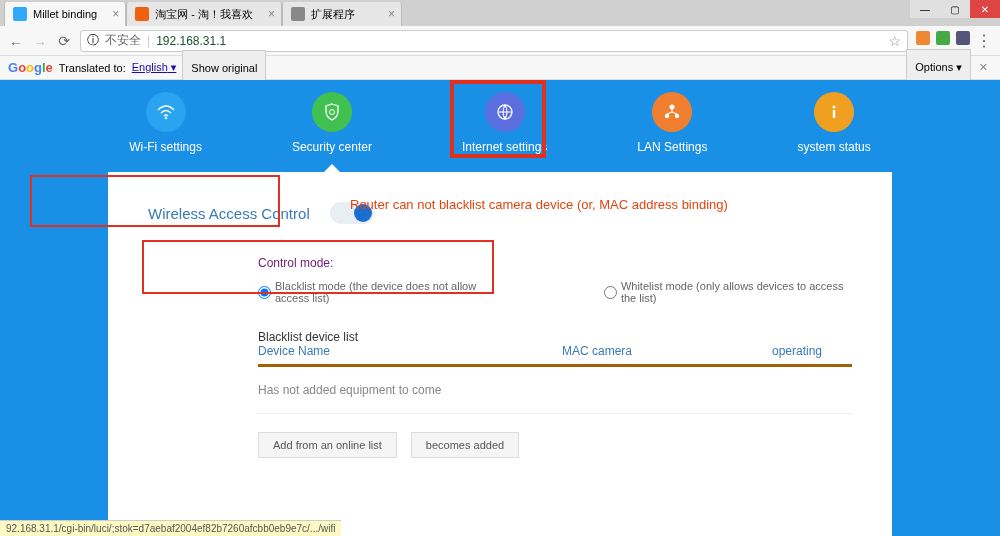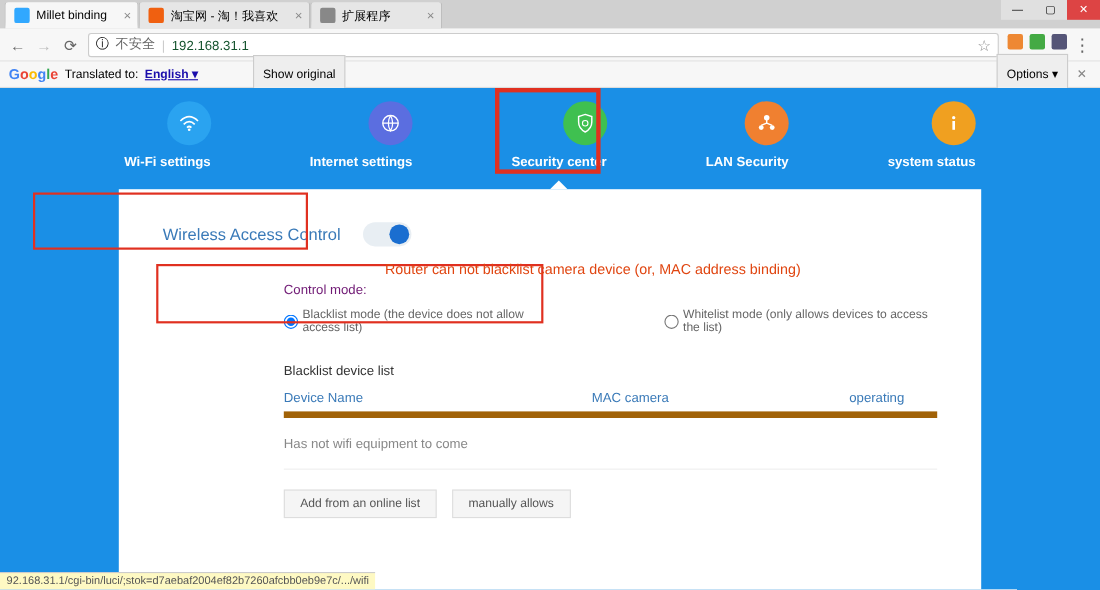--- a/index.html
+++ b/index.html
@@ -27,60 +27,60 @@
 .addr-url { color: #14532d; }
 .star-icon { color: #888; margin-left: auto; font-size: 14px; }
 .ext-icons { display: flex; gap: 6px; margin-left: auto; }
 .ext-dot { width: 14px; height: 14px; border-radius: 2px; }
 
 
 .trans-bar { background: #f7f7f7; height: 24px; display: flex; padding: 0 8px; font-size: 11px; gap: 8px; border-bottom: 1px solid #ddd; justify-content: space-between; }
 .trans-left { display: flex; align-items: center; gap: 6px; }
 .google-logo { font-weight: bold; font-size: 13px; }
 .google-logo .g1 { color: #4285F4; } .google-logo .g2 { color: #EA4335; } .google-logo .g3 { color: #FBBC05; } .google-logo .g4 { color: #4285F4; } .google-logo .g5 { color: #34A853; } .google-logo .g6 { color: #EA4335; }
-.trans-link { color: #1a0dab; text-decoration: underline; font-weight: bold; }
-.trans-btn { background: #eee; border: 1px solid #ccc; padding: 11px 8px; font-size: 11px; margin-left: 44px; }
+.trans-link { color: #1a0dab; text-decoration: underline; }
+.trans-btn { background: #eee; border: 1px solid #ccc; padding: 11px 8px; font-size: 11px; }
 .trans-right { display: flex; gap: 4px; align-items: center; }
 
 
 .router-page { background: #1a8fe6; height: 456px; overflow: hidden; position: relative; }
 
 
 .top-nav { display: flex; justify-content: center; gap: 90px; padding: 12px 0 18px; }
-.nav-item { display: flex; flex-direction: column; align-items: flex-end; gap: 8px; color: #fff; font-size: 12px; position: relative; font-weight: bold; }
+.nav-item { display: flex; flex-direction: column; align-items: center; gap: 8px; color: #fff; font-size: 12px; position: relative; }
 .nav-circle { width: 40px; height: 40px; border-radius: 50%; display: flex; align-items: center; justify-content: center; }
 .nav-circle.blue1 { background: #2aa3f0; }
 .nav-circle.blue2 { background: #5b6ee0; }
 .nav-circle.green { background: #3fc050; }
 .nav-circle.orange1 { background: #f08030; }
 .nav-circle.orange2 { background: #f0a020; }
 .nav-item.active::after { content: ""; position: absolute; bottom: -18px; left: 50%; transform: translateX(-50%); border: 8px solid transparent; border-bottom-color: #fff; }
 
 
 .red-box { position: absolute; border: 2px solid #e03020; pointer-events: none; }
 .red-1 { left: 450px; top: 0px; width: 96px; height: 78px; border-width: 4px; }
 .red-2 { left: 30px; top: 95px; width: 250px; height: 52px; }
 .red-3 { left: 142px; top: 160px; width: 352px; height: 54px; }
 .annotation { position: absolute; color: #e04510; font-size: 13px; }
-.annot-1 { left: 350px; top: 117px; margin-top: 40px; }
+.annot-1 { left: 350px; top: 117px; }
 
 
 .panel { background: #fff; margin: 0 108px; padding: 30px 40px 10px; min-height: 380px; position: relative; }
 .section-title { color: #3a7ab8; font-size: 15px; display: flex; align-items: center; gap: 20px; margin-bottom: 32px; }
 .toggle { width: 44px; height: 22px; background: #e8eef3; border-radius: 11px; position: relative; }
 .toggle-knob { width: 18px; height: 18px; background: #1a6ed0; border-radius: 50%; position: absolute; right: 2px; top: 2px; }
 
 .sub-block { margin-left: 110px; margin-bottom: 26px; }
 .sub-label { color: #701a75; font-size: 12px; margin-bottom: 10px; }
 .radio-row { display: flex; gap: 100px; }
 .radio-opt { font-size: 11px; color: #666; display: flex; align-items: center; gap: 4px; }
 .radio-opt input { margin: 0; }
 
-.list-title { color: #333; font-size: 12px; margin-bottom: 10px; }
-.table-head { display: flex; color: #3a7ab8; font-size: 12px; border-bottom: 6px solid #a16207; padding-bottom: 6px; }
+.list-title { color: #333; font-size: 12px; }
+.table-head { display: flex; color: #3a7ab8; font-size: 12px; border-bottom: 3px solid #a16207; padding-bottom: 6px; gap: 24px; }
 .th1 { width: 280px; } .th2 { flex: 1; } .th3 { width: 80px; }
 .table-empty { color: #888; font-size: 12px; padding: 16px 0; border-bottom: 1px solid #eee; }
 .btn-row { display: flex; gap: 14px; margin: 18px 0 26px; }
 .btn-outline { background: #f5f5f5; border: 1px solid #ddd; padding: 6px 14px; font-size: 11px; color: #555; }
 .btn-primary { background: #2a7ed6; color: #fff; border: none; padding: 10px 30px; font-size: 12px; }
 
 
 .status-bar { position: absolute; bottom: 0; left: 0; background: #fef9c3; border-top: 1px solid #ccc; font-size: 10px; color: #555; padding: 2px 6px; }
 
 svg { display: block; }
@@ -149,48 +149,48 @@
   <div class="top-nav">
     <div class="nav-item">
       <div class="nav-circle blue1">
         <svg width="20" height="20" viewBox="0 0 20 20">
             <path d="M2 8 Q10 0 18 8 M5 11 Q10 6 15 11 M8 14 Q10 12 12 14" stroke="#fff" stroke-width="1.5" fill="none"></path>
             <circle cx="10" cy="16" r="1.2" fill="#fff"></circle>
           </svg>
       </div>
       <span>Wi-Fi settings</span>
     </div>
+    <div class="nav-item active">
+      <div class="nav-circle green">
+        <svg width="20" height="20" viewBox="0 0 20 20">
+            <path d="M10 2 L16 4 V9 Q16 15 10 18 Q4 15 4 9 V4 Z" stroke="#fff" stroke-width="1.3" fill="none"></path>
+            <circle cx="10" cy="10" r="2.5" stroke="#fff" stroke-width="1" fill="none"></circle>
+          </svg>
+      </div>
+      <span>Security center</span>
+    </div>
     <div class="nav-item">
       <div class="nav-circle blue2">
         <svg width="20" height="20" viewBox="0 0 20 20">
             <circle cx="10" cy="10" r="7" stroke="#fff" stroke-width="1.3" fill="none"></circle>
             <path d="M3 10 H17 M10 3 Q14 10 10 17 Q6 10 10 3" stroke="#fff" stroke-width="1.1" fill="none"></path>
           </svg>
       </div>
       <span>Internet settings</span>
-    </div>
-    <div class="nav-item active">
-      <div class="nav-circle green">
-        <svg width="20" height="20" viewBox="0 0 20 20">
-            <path d="M10 2 L16 4 V9 Q16 15 10 18 Q4 15 4 9 V4 Z" stroke="#fff" stroke-width="1.3" fill="none"></path>
-            <circle cx="10" cy="10" r="2.5" stroke="#fff" stroke-width="1" fill="none"></circle>
-          </svg>
-      </div>
-      <span>Security center</span>
     </div>
     <div class="nav-item">
       <div class="nav-circle orange1">
         <svg width="20" height="20" viewBox="0 0 20 20">
             <circle cx="10" cy="5" r="2.5" fill="#fff"></circle>
             <circle cx="5" cy="14" r="2.2" fill="#fff"></circle>
             <circle cx="15" cy="14" r="2.2" fill="#fff"></circle>
             <path d="M10 7 V10 M10 10 L5 12 M10 10 L15 12" stroke="#fff" stroke-width="1.3"></path>
           </svg>
       </div>
-      <span>LAN Security</span>
+      <span>LAN Settings</span>
     </div>
     <div class="nav-item">
       <div class="nav-circle orange2">
         <svg width="20" height="20" viewBox="0 0 20 20">
             <circle cx="10" cy="5" r="1.5" fill="#fff"></circle>
             <rect x="8.8" y="8" width="2.4" height="8" fill="#fff"></rect>
           </svg>
       </div>
       <span>system status</span>
     </div>
@@ -218,24 +218,24 @@
       </div>
     </div>
 
     <div class="sub-block">
       <div class="list-title">Blacklist device list</div>
       <div class="table-head">
         <span class="th1">Device Name</span>
         <span class="th2">MAC camera</span>
         <span class="th3">operating</span>
       </div>
-      <div class="table-empty">Has not wifi equipment to come</div>
+      <div class="table-empty">Has not added equipment to come</div>
       <div class="btn-row">
         <button class="btn-outline">Add from an online list</button>
-        <button class="btn-outline">manually allows</button>
+        <button class="btn-outline">becomes added</button>
       </div>
     </div>
   </div>
 
   <div class="red-box red-1"></div>
   <div class="red-box red-2"></div>
   <div class="red-box red-3"></div>
   <div class="annotation annot-1">Router can not blacklist camera device (or, MAC address binding)</div>
 
 </div>

